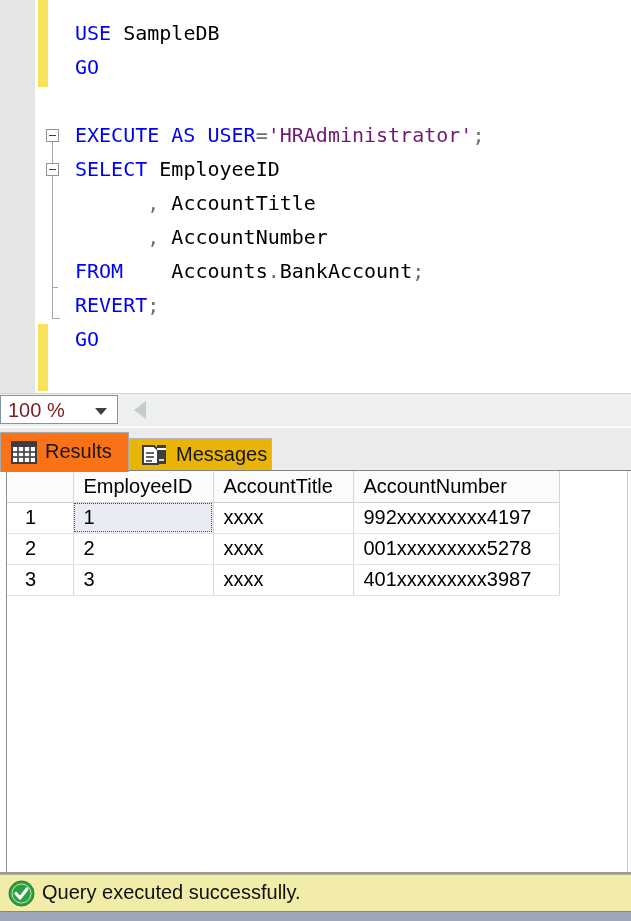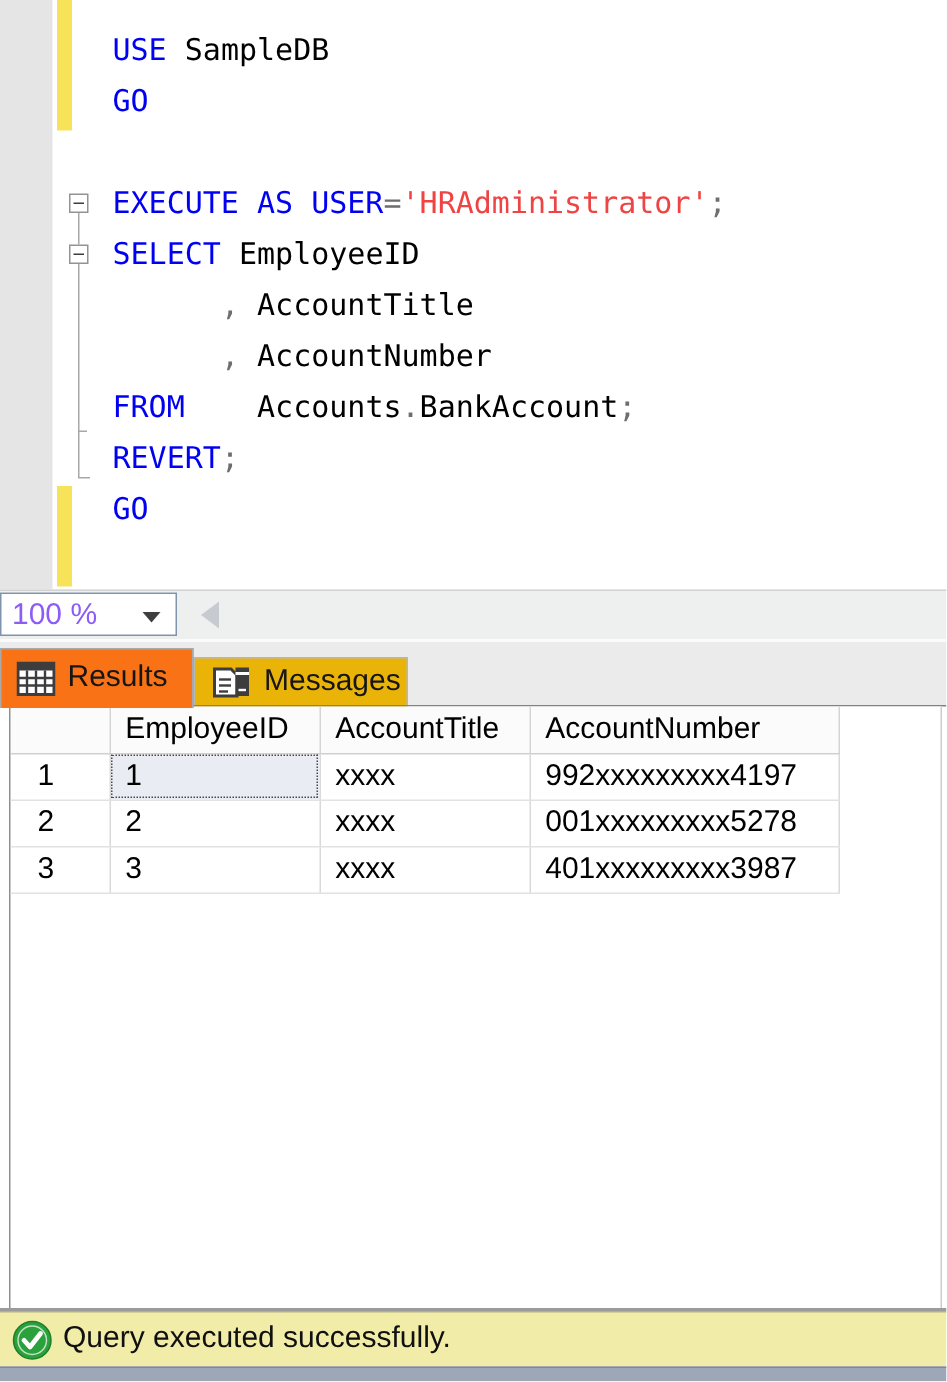--- a/index.html
+++ b/index.html
@@ -11,35 +11,35 @@
   .gutter{position:absolute;left:0;top:0;width:35px;height:393px;background:#e5e5e5;}
   .change-bar{position:absolute;left:38px;width:10px;background:#f7e35a;}
   .cb1{top:0;height:87px;}
   .cb2{top:324px;height:67px;}
   .code-area{position:absolute;left:75px;top:16px;font-family:"DejaVu Sans Mono",monospace;
              font-size:20px;line-height:34px;white-space:pre;color:#000;}
   .code-line{height:34px;}
   .tok-kw{color:#0000f2;}
   .tok-id{color:#000000;}
   .tok-op{color:#6e6e6e;}
-  .tok-str{color:#ef4444;}
+  .tok-str{color:#701a75;}
   .tok-pl{color:#000000;}
 
   
   .collapse-box{position:absolute;left:46px;width:13px;height:13px;background:#fff;
                 border:1px solid #939393;box-sizing:border-box;}
   .collapse-box::after{content:"";position:absolute;left:2px;right:2px;top:5px;height:1px;background:#3c3c3c;}
   .outline-v{position:absolute;left:52px;width:1px;background:#a8a8a8;}
   .outline-h{position:absolute;height:1px;background:#a8a8a8;}
 
   
   .zoom-bar{position:absolute;left:0;top:393px;width:631px;height:33px;background:#eef0f0;
             border-top:1px solid #d2d2d2;box-sizing:border-box;}
   .zoom-combo{position:absolute;left:0;top:1px;width:118px;height:29px;background:#ffffff;
-              border:1px solid #8093ad;box-sizing:border-box;font-size:20px;color:#8b5cf6;}
+              border:1px solid #8093ad;box-sizing:border-box;font-size:20px;color:#7f1d1d;}
   .zoom-combo .val{position:absolute;left:7px;top:3px;}
   .combo-arrow{position:absolute;right:10px;top:12px;width:0;height:0;
                border-left:6px solid transparent;border-right:6px solid transparent;
                border-top:7px solid #3f3f3f;}
   .hscroll-left{position:absolute;left:134px;top:7px;width:0;height:0;
                 border-top:9px solid transparent;border-bottom:9px solid transparent;
                 border-right:12px solid #c7cad0;}
 
   
   .tab-strip{position:absolute;left:0;top:426px;width:631px;height:44px;background:#ebebeb;

